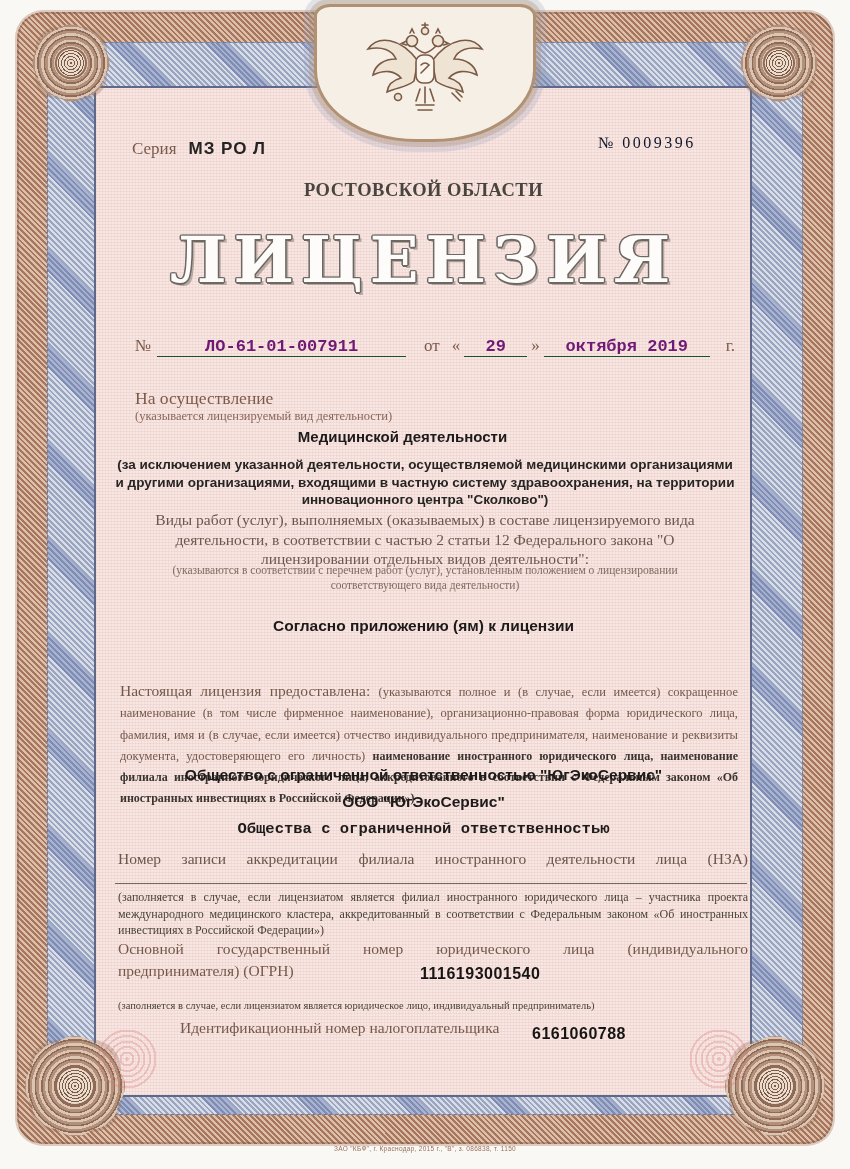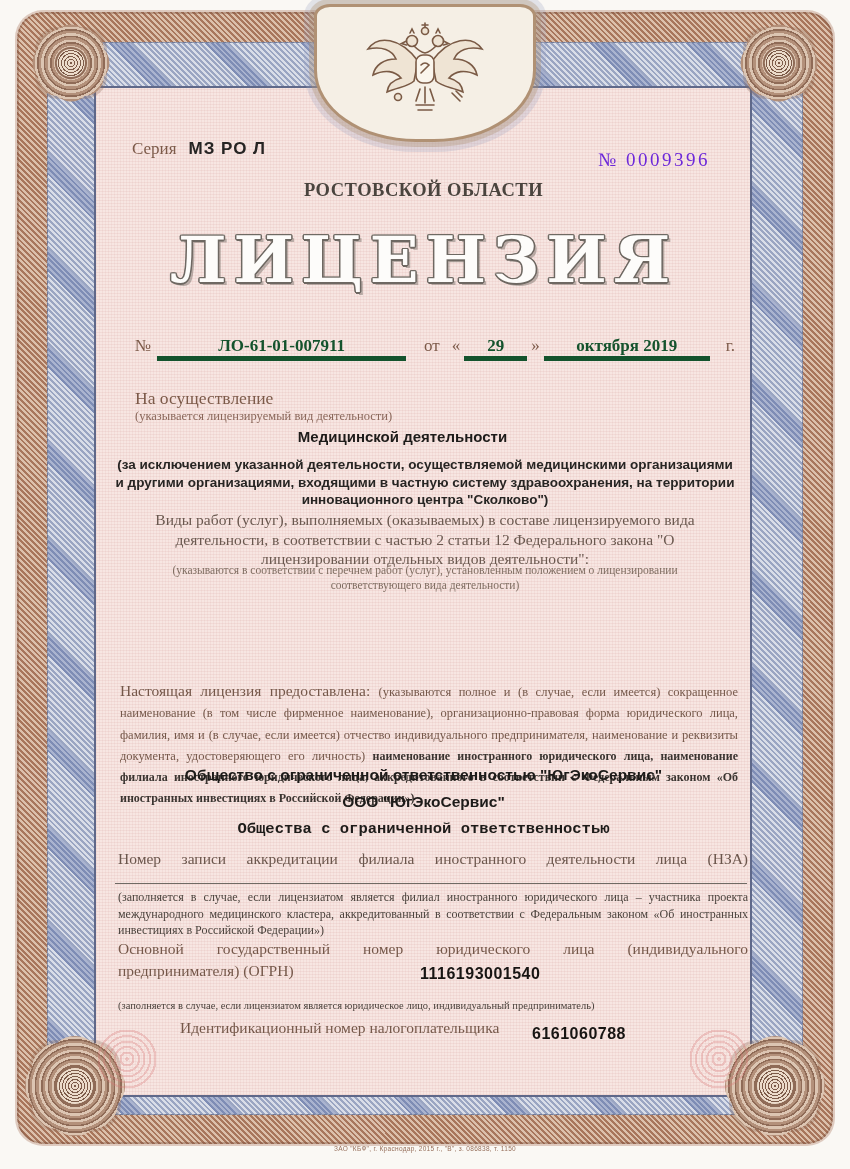--- a/index.html
+++ b/index.html
@@ -54,37 +54,37 @@
   .cartouche svg{display:block;}
 
   
   .abs{position:absolute;}
   .serif-brown{font-family:"Liberation Serif",serif;color:#7c5a49;}
   .sans-bold{font-family:"Liberation Sans",sans-serif;font-weight:bold;color:#1d1b19;}
 
   .serial-row{left:132px;top:139px;font-size:17px;}
   .serial-row .lbl{font-size:17px;}
   .serial-row .val{font-family:"Liberation Sans",sans-serif;font-weight:bold;color:#262423;margin-left:12px;letter-spacing:1px;}
-  .doc-number{left:598px;top:149px;font-size:19px;color:#6d28d9;letter-spacing:2.5px;font-family:"Liberation Serif",serif;}
+  .doc-number{left:598px;top:134px;font-size:16px;color:#0f172a;letter-spacing:2.5px;font-family:"Liberation Serif",serif;}
 
   .ministry{left:95px;width:657px;top:178px;text-align:center;font-family:"Liberation Serif",serif;
     font-weight:bold;color:#4a443e;font-size:18.5px;line-height:1.32;letter-spacing:.5px;}
 
   .big-title{left:95px;width:657px;top:222px;text-align:center;
     font-family:"DejaVu Serif",serif;font-weight:bold;font-size:64px;letter-spacing:7px;
     color:#fdfcfa;
     text-shadow:
       1.5px 0 0 #6e6862, -1.5px 0 0 #6e6862, 0 1.5px 0 #6e6862, 0 -1.5px 0 #6e6862,
       1px 1px 0 #6e6862, -1px -1px 0 #6e6862, 1px -1px 0 #6e6862, -1px 1px 0 #6e6862,
       3px 3px 0 rgba(110,104,98,.45);}
 
   .num-row{left:135px;top:336px;width:600px;display:flex;align-items:baseline;font-size:17px;}
   .num-row .lbl{color:#7c5a49;white-space:nowrap;}
-  .num-row .fill{border-bottom:5px solid #14532d;text-align:center;font-family:Liberation Serif, serif;
-    font-weight:bold;color:#14532d;white-space:nowrap;}
+  .num-row .fill{border-bottom:1px solid #14532d;text-align:center;font-family:Liberation Mono, monospace;
+    font-weight:bold;color:#701a75;white-space:nowrap;}
   .w-num{width:252px;margin:0 6px;}
   .w-day{width:64px;margin:0 4px;}
   .w-month{width:168px;margin:0 4px;}
   .gap{margin-left:12px;font-family:Liberation Serif, serif;}
 
   .line-na{left:135px;top:388px;font-size:17.5px;}
   .line-hint1{left:135px;top:409px;font-size:12.5px;color:#8a675a;}
   .line-activity{left:95px;width:615px;top:428px;text-align:center;font-size:15px;}
 
   .par-exclusion{left:115px;width:620px;top:456px;text-align:center;
@@ -188,20 +188,21 @@
     <span class="lbl gap">г.</span>
   </div>
 
   <div class="abs line-na serif-brown">На осуществление</div>
   <div class="abs line-hint1">(указывается лицензируемый вид деятельности)</div>
   <div class="abs line-activity sans-bold">Медицинской деятельности</div>
 
   <div class="abs par-exclusion">(за исключением указанной деятельности, осуществляемой медицинскими организациями и другими организациями, входящими в частную систему здравоохранения, на территории инновационного центра "Сколково")</div>
   <div class="abs par-works">Виды работ (услуг), выполняемых (оказываемых) в составе лицензируемого вида деятельности, в соответствии с частью 2 статьи 12 Федерального закона "О лицензировании отдельных видов деятельности":</div>
   <div class="abs par-works-hint">(указываются в соответствии с перечнем работ (услуг), установленным положением о лицензировании соответствующего вида деятельности)</div>
+  <div class="abs line-annex sans-bold">Согласно приложению (ям) к лицензии</div>
 
   <div class="abs par-grantee">
     <span class="intro">Настоящая лицензия предоставлена: </span>
     <span class="hint">(указываются полное и (в случае, если имеется) сокращенное наименование (в том числе фирменное наименование), организационно-правовая форма юридического лица, фамилия, имя и (в случае, если имеется) отчество индивидуального предпринимателя, наименование и реквизиты документа, удостоверяющего его личность) </span>
     <span class="hint2">наименование иностранного юридического лица, наименование филиала иностранного юридического лица, аккредитованного в соответствии с Федеральным законом «Об иностранных инвестициях в Российской Федерации»)</span>
   </div>
 
   <div class="abs org1 sans-bold">Общество с ограниченной ответственностью "ЮгЭкоСервис"</div>
   <div class="abs org2 sans-bold">ООО "ЮгЭкоСервис"</div>
   <div class="abs org3 sans-bold">Общества с ограниченной ответственностью</div>

